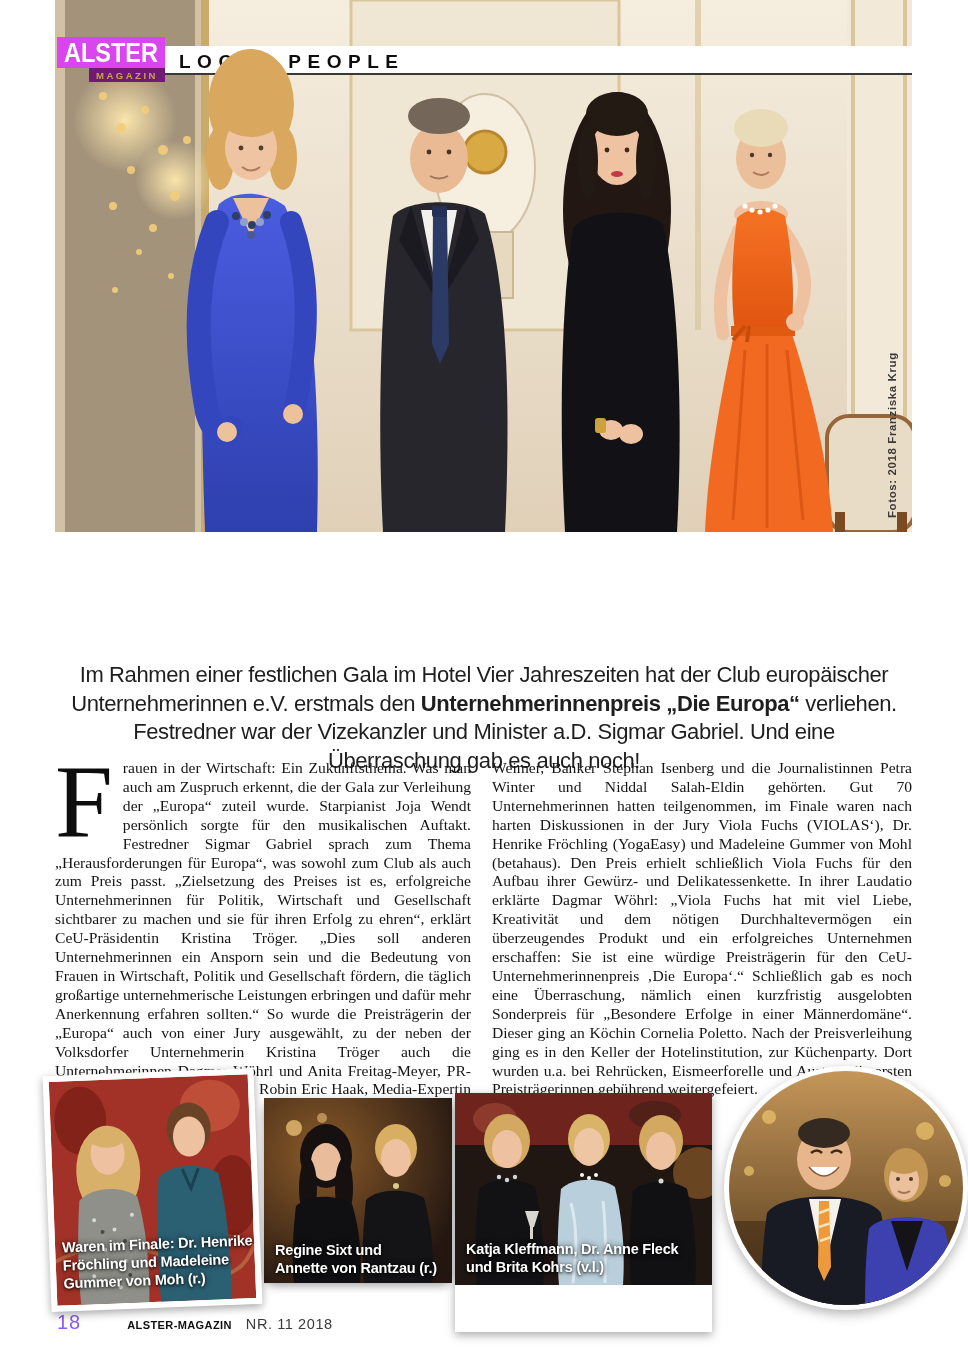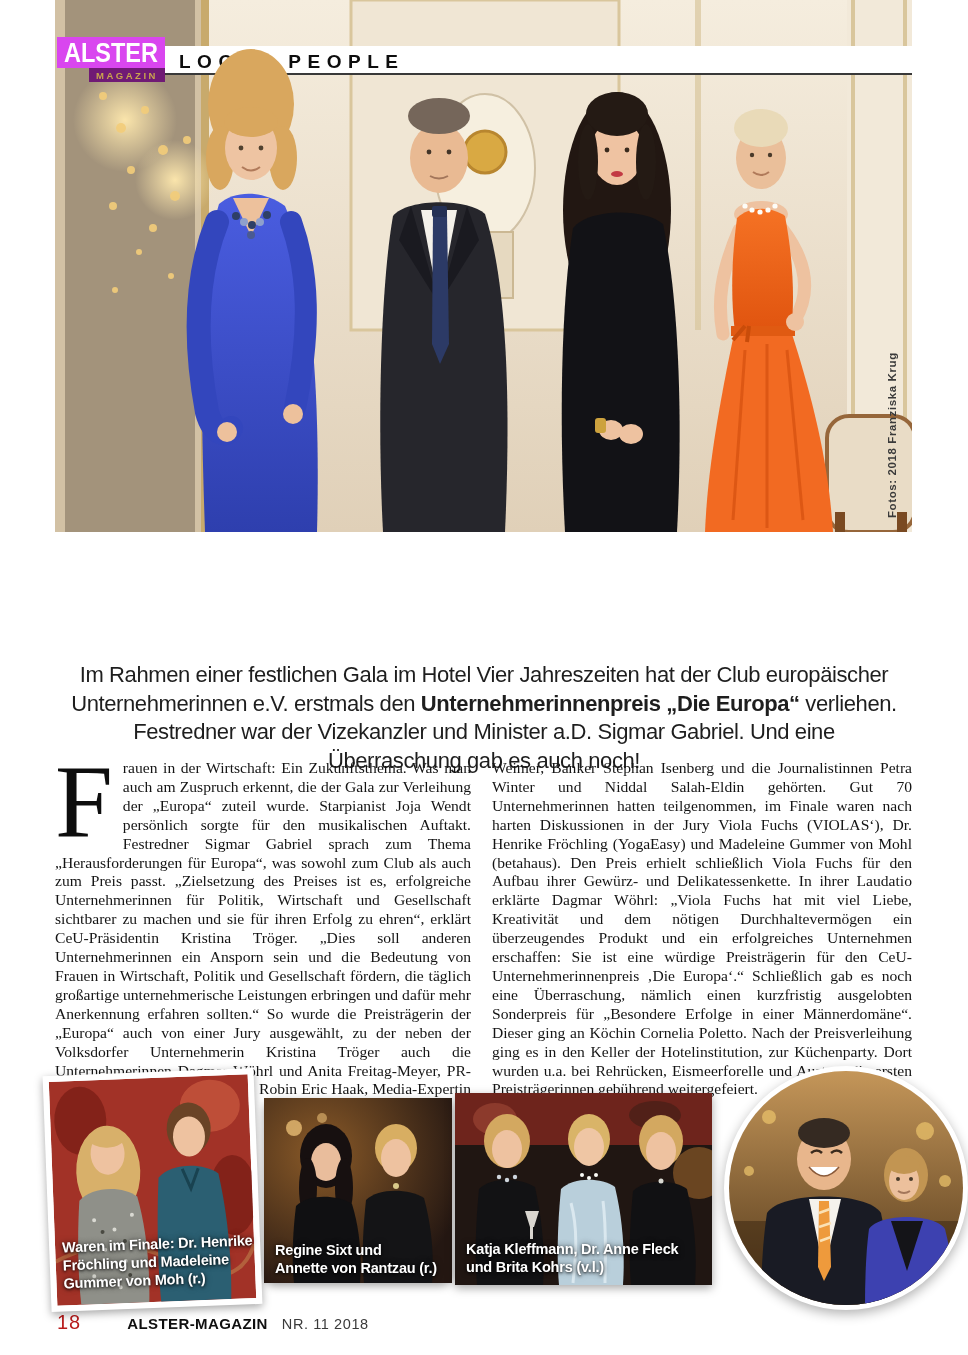--- a/index.html
+++ b/index.html
@@ -42,30 +42,30 @@
     text-align:justify;color:#141414;}
   .col1{left:55px;width:416px;}
   .col2{left:492px;width:420px;}
   .dropcap{float:left;font-family:"Liberation Serif",serif;font-size:104px;line-height:80px;
     padding:2px 10px 0 0;color:#0d0d0d;}
 
   
   .g-photo{background:#fff;box-shadow:0 3px 9px rgba(0,0,0,.35);}
   .g1{left:47px;top:1072px;width:211px;height:236px;padding:6px;box-sizing:border-box;transform:rotate(-2.2deg);z-index:5;}
   .g2{left:264px;top:1098px;width:188px;height:185px;border-radius:10px;}
-  .g3{left:455px;top:1093px;width:257px;height:192px;}
+  .g3{left:455px;top:1093px;width:257px;height:239px;}
   .g4{left:724px;top:1066px;width:244px;height:244px;border-radius:50%;border:5px solid #fff;box-sizing:border-box;
       overflow:hidden;box-shadow:0 4px 12px rgba(0,0,0,.3);z-index:6;}
   .g-cap{position:absolute;color:#fff;font-weight:700;font-size:14.5px;line-height:18px;letter-spacing:-.2px;
     white-space:pre-line;text-shadow:0 1px 3px rgba(0,0,0,.85),0 0 6px rgba(0,0,0,.6);}
 
   
   .footer{left:57px;top:1311px;display:flex;align-items:baseline;}
-  .page-num{font-size:20px;color:#b91c1c;letter-spacing:1px;}
-  .footer-mag{margin-left:46px;font-weight:700;font-size:15px;letter-spacing:.4px;color:#101010;}
+  .page-num{font-size:20px;color:#8b5cf6;letter-spacing:1px;}
+  .footer-mag{margin-left:46px;font-weight:700;font-size:11px;letter-spacing:.4px;color:#101010;}
   .footer-issue{margin-left:14px;font-size:14.5px;color:#3a3a3a;letter-spacing:.6px;}
 </style>
 </head>
 <body>
 
 <div class="page">
 
   <div class="abs hero">
     <svg width="857" height="532" viewBox="0 0 857 532">
       <defs>

